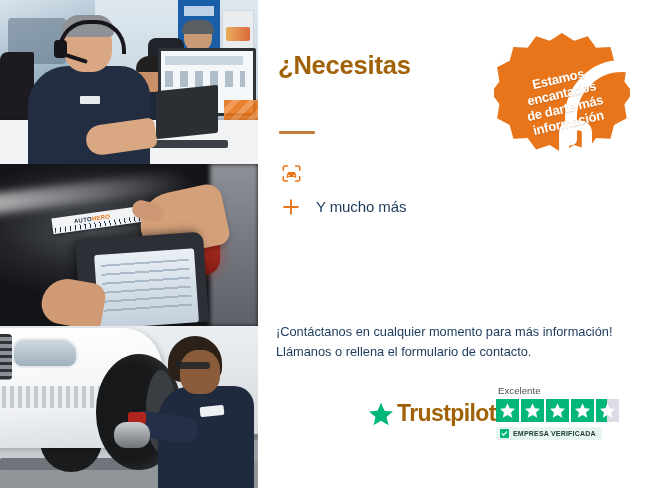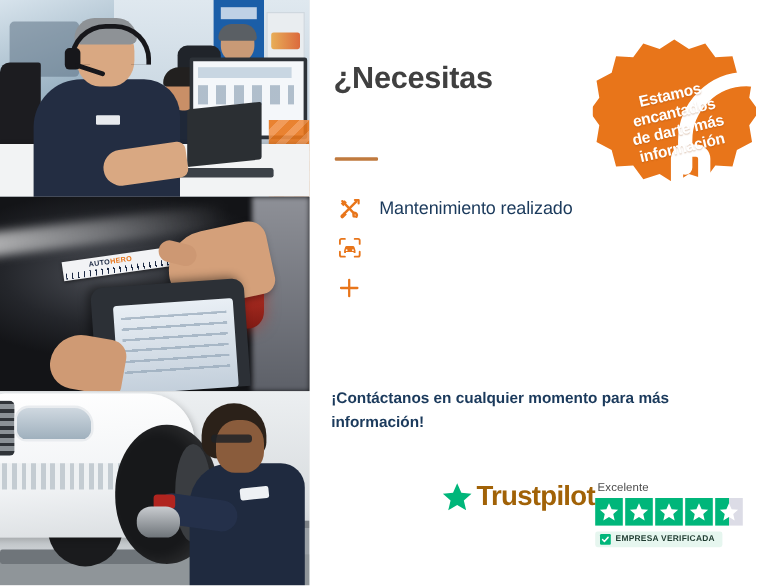--- a/index.html
+++ b/index.html
@@ -366,21 +366,21 @@
 
   .heading {
     position: absolute;
     left: 20px;
     top: 50px;
     width: 230px;
     margin: 0;
     font-size: 25.5px;
     line-height: 30px;
     font-weight: bold;
-    color: #404040;
+    color: #a16207;
     letter-spacing: -.2px;
   }
   .heading-rule {
     position: absolute;
     left: 21px;
     top: 131px;
     width: 36px;
     height: 3px;
     background: #c07a3e;
     border-radius: 1px;
@@ -461,21 +461,21 @@
   .contact {
     position: absolute;
     left: 18px;
     top: 322px;
     width: 360px;
     margin: 0;
     font-size: 12.8px;
     line-height: 20px;
     color: #1b3a5c;
   }
-  .contact span { display: block; font-weight: bold; }
+  .contact span { display: block; }
 
   
   .trustpilot {
     position: absolute;
     left: 110px;
     top: 385px;
     width: 270px;
     height: 68px;
   }
   .tp-logo {
@@ -489,21 +489,21 @@
   .tp-logo-text {
     font-size: 23px;
     font-weight: bold;
     color: #a16207;
     letter-spacing: -.6px;
     margin-left: 3px;
   }
   .tp-right {
     position: absolute;
     left: 128px;
-    top: 16px;
+    top: 0;
     width: 140px;
   }
   .tp-rating-label {
     font-size: 9.5px;
     color: #4a4a4a;
     margin: 0 0 3px 2px;
     letter-spacing: .1px;
   }
   .tp-stars { display: flex; gap: 2px; }
   .tp-star {
@@ -655,32 +655,20 @@
         <p class="l1">Estamos</p>
         <p class="l2">encantados</p>
         <p class="l3">de darte más</p>
         <p class="l4">información</p>
       </div>
     </div>
 
     <ul class="features">
 
 
-      <li class="feature">
-        <span class="feature-icon">
-          <svg viewBox="0 0 22 22" width="18" height="18" xmlns="http://www.w3.org/2000/svg">
-            <path d="M4 3.2 L15.6 15.4 a2.4 2.4 0 0 1 2.9 3.6 l-3 -0.3 -0.3 -3 A2.4 2.4 0 0 1 18.5 19" fill="none" stroke="#e8751a" stroke-width="2.4" stroke-linecap="round" stroke-linejoin="round"></path>
-            <path d="M2.4 5.6 L6.4 2.2 L8.6 4.6 L5 8.4 Z" fill="#e8751a"></path>
-            <path d="M18.4 3.4 L6.2 15.6" fill="none" stroke="#e8751a" stroke-width="2.4" stroke-linecap="round"></path>
-            <path d="M5.9 14.2 L2.6 17.4 a1.9 1.9 0 0 0 2.7 2.7 L8.6 16.8 Z" fill="#e8751a"></path>
-            <path d="M16.8 2 L20.6 2 L20.6 5.6" fill="none" stroke="#e8751a" stroke-width="2.2" stroke-linecap="round" stroke-linejoin="round"></path>
-          </svg>
-        </span>
-        <span class="feature-label">Mantenimiento realizado</span>
-      </li>
 
 
       <li class="feature">
         <span class="feature-icon">
           <svg viewBox="0 0 22 20" width="19" height="17" xmlns="http://www.w3.org/2000/svg">
             <path d="M1.3 6.2 V2.9 a1.6 1.6 0 0 1 1.6 -1.6 H6.2" fill="none" stroke="#e8751a" stroke-width="1.8" stroke-linecap="round"></path>
             <path d="M15.8 1.3 H19.1 a1.6 1.6 0 0 1 1.6 1.6 V6.2" fill="none" stroke="#e8751a" stroke-width="1.8" stroke-linecap="round"></path>
             <path d="M20.7 13.8 V17.1 a1.6 1.6 0 0 1 -1.6 1.6 H15.8" fill="none" stroke="#e8751a" stroke-width="1.8" stroke-linecap="round"></path>
             <path d="M6.2 18.7 H2.9 a1.6 1.6 0 0 1 -1.6 -1.6 V13.8" fill="none" stroke="#e8751a" stroke-width="1.8" stroke-linecap="round"></path>
             <path d="M5.4 12.6 L6.5 9.2 a1.5 1.5 0 0 1 1.4 -1 h6.2 a1.5 1.5 0 0 1 1.4 1 l1.1 3.4 v2.5 h-1.9 v-1.1 H7.3 v1.1 H5.4 Z" fill="#e8751a"></path>
@@ -689,26 +677,28 @@
           </svg>
         </span>
       </li>
 
       <li class="feature">
         <span class="feature-icon">
           <svg viewBox="0 0 20 20" width="18" height="18" xmlns="http://www.w3.org/2000/svg">
             <path d="M10 2.4 V17.6 M2.4 10 H17.6" fill="none" stroke="#e8751a" stroke-width="2.1" stroke-linecap="round"></path>
           </svg>
         </span>
+        <span class="feature-label">Y mucho más</span>
       </li>
 
     </ul>
 
     <p class="contact">
       <span>¡Contáctanos en cualquier momento para más información!</span>
+      <span>Llámanos o rellena el formulario de contacto.</span>
     </p>
 
     <div class="trustpilot">
       <div class="tp-logo">
         <svg class="tp-logo-star" viewBox="0 0 24 24" xmlns="http://www.w3.org/2000/svg">
           <path fill="#00b67a" d="M12 1.6 L15.2 8.9 L23 9.6 L17.1 14.8 L18.9 22.4 L12 18.3 L5.1 22.4 L6.9 14.8 L1 9.6 L8.8 8.9 Z"></path>
         </svg>
         <span class="tp-logo-text">Trustpilot</span>
       </div>
 

